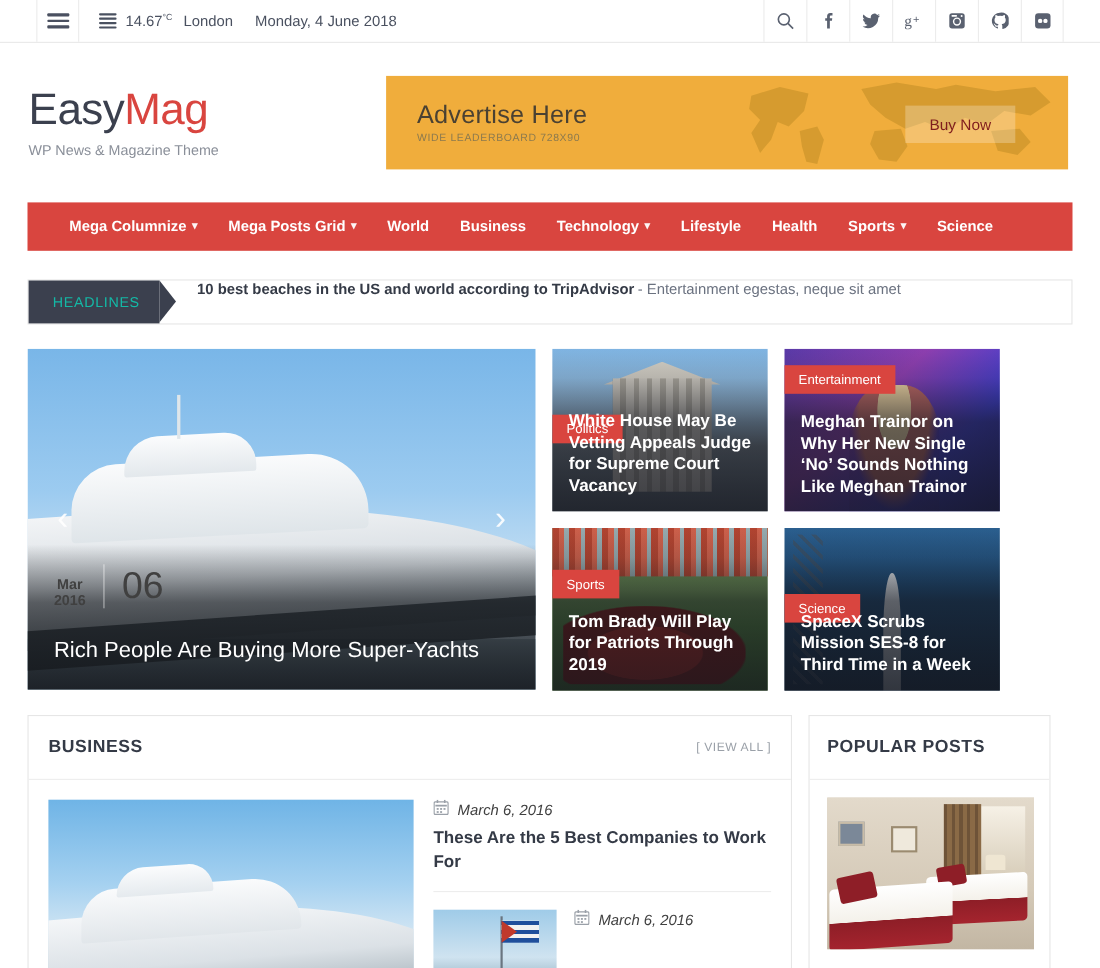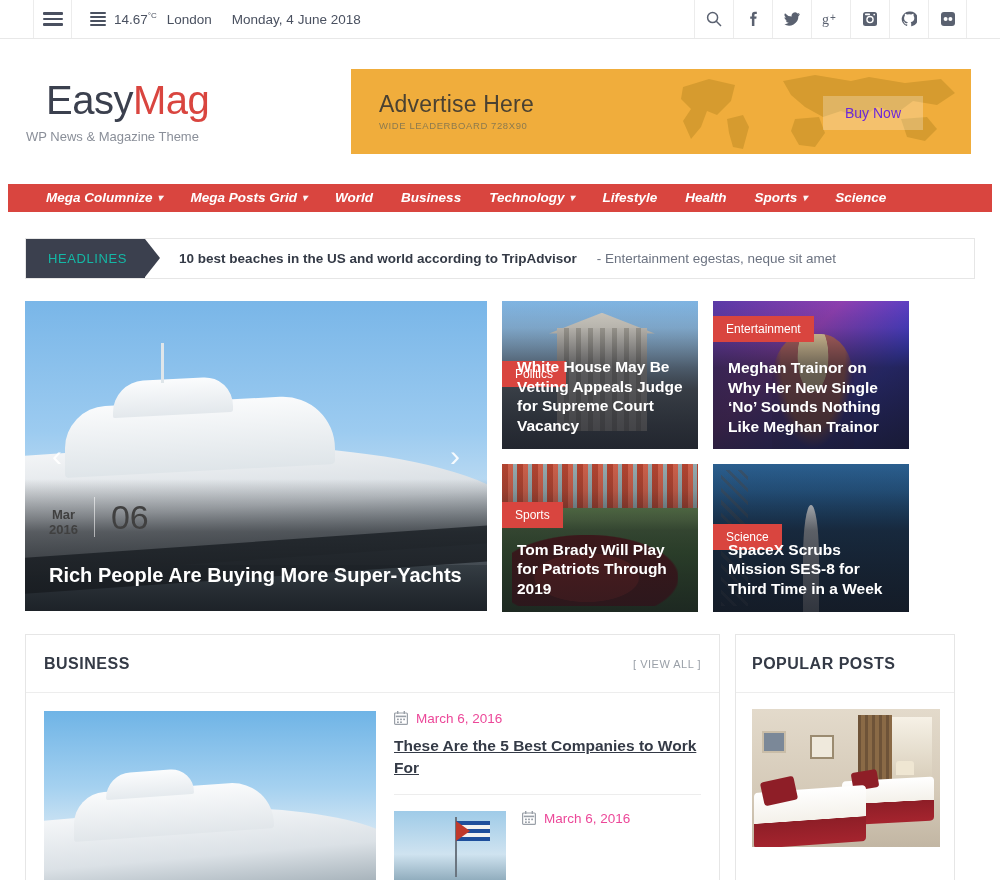--- a/index.html
+++ b/index.html
@@ -58,21 +58,20 @@
     align-items: center;
     padding: 0 28px 0 26px;
   }
   .brand { width: 325px; }
   .brand-title {
     font-size: 40px;
     font-weight: 400;
     letter-spacing: -0.5px;
     line-height: 1;
     color: #3b404e;
-    margin-left: 20px;
   }
   .brand-title .accent { color: #d9453f; }
   .brand-tag {
     font-size: 13px;
     color: #8a8f99;
     margin-top: 9px;
   }
   .leaderboard {
     width: 620px; height: 85px;
     background: #f0ad3c;
@@ -84,31 +83,30 @@
   .lb-title { font-size: 23px; color: #4a4132; letter-spacing: 0.2px; }
   .lb-sub { font-size: 9.5px; color: #8c7a4e; letter-spacing: 0.6px; margin-top: 2px; }
   .lb-map {
     position: absolute; right: 6px; top: 2px; width: 300px; height: 82px;
     opacity: .55;
   }
   .lb-buy {
     position: absolute; right: 48px; top: 27px;
     background: rgba(255,255,255,.25);
     padding: 9px 22px;
-    color: #6d28d9; font-size: 14px;
+    color: #7f1d1d; font-size: 14px;
   }
 
   
   .nav {
     background: #d9453f;
-    height: 28px;
+    height: 44px;
     display: flex; align-items: center;
     padding: 0 0 0 26px;
-    margin: 0 8px;
-    font-style: italic;
+    margin: 0 25px;
   }
   .nav-item {
     color: #fff;
     font-size: 13.5px;
     font-weight: bold;
     padding: 0 14px;
     line-height: 40px;
     cursor: pointer;
     display: flex; align-items: center; gap: 5px;
   }
@@ -133,25 +131,24 @@
     position: relative;
   }
   .hl-label::after {
     content: "";
     position: absolute; right: -15px; top: 0;
     border-top: 19.5px solid transparent;
     border-bottom: 19.5px solid transparent;
     border-left: 15px solid #3b404e;
   }
   .hl-text {
-    display: flex; align-items: center;
+    display: flex; align-items: flex-start;
     padding-left: 34px;
     font-size: 13.5px;
     color: #6b7280;
-    gap: 17px;
   }
   .hl-text b { color: #343a46; margin-right: 3px; }
 
   
   .featured {
     display: flex;
     gap: 15px;
     padding: 22px 25px 0 25px;
   }
   .slider {
@@ -198,21 +195,21 @@
   }
   .slide-meta {
     position: absolute; left: 24px; bottom: 74px;
     display: flex; align-items: flex-end; color: #404040;
   }
   .sm-md { font-size: 13px; font-weight: bold; line-height: 15px; text-align: center; }
   .sm-div { width: 1px; height: 40px; background: rgba(255,255,255,.55); margin: 0 16px; }
   .sm-day { font-size: 34px; font-weight: 300; }
   .slide-title {
     position: absolute; left: 24px; bottom: 24px; right: 24px;
-    color: #fff; font-size: 20px; font-weight: bold; line-height: 1.2;
+    color: #fff; font-size: 20px; font-weight: normal; line-height: 1.2;
   }
   .arrow {
     position: absolute; top: 50%; transform: translateY(-50%);
     width: 36px; height: 36px;
     display: flex; align-items: center; justify-content: center;
     color: rgba(255,255,255,.9); font-size: 30px; font-weight: 300;
     cursor: pointer; user-select: none;
   }
   .arrow.left { left: 14px; }
   .arrow.right { right: 14px; }
@@ -342,27 +339,26 @@
   .thumb-cuba { background: linear-gradient(#9fcbe8 0%, #cfe3f0 60%, #8aa7b8 100%); }
   .thumb-cuba .flag {
     position: absolute; right: 16px; top: 10px; width: 34px; height: 20px;
     background: repeating-linear-gradient(#1f4f9c 0 4px, #f2f2f2 4px 8px);
   }
   .thumb-cuba .flag::after {
     content:""; position:absolute; left:0; top:0; width:0; height:0;
     border-top:10px solid transparent; border-bottom:10px solid transparent; border-left:14px solid #c0392b;
   }
   .thumb-cuba .pole { position:absolute; right: 49px; top: 6px; width: 2px; height: 60px; background:#6a7580; }
-  .biz-meta { display: flex; align-items: flex-start; gap: 8px; color: #ec4899; font-size: 13.5px; }
+  .biz-meta { display: flex; align-items: flex-end; gap: 8px; color: #404040; font-size: 13.5px; font-style: italic; }
   .cal-icon { display: inline-block; }
   .biz-title {
     margin-top: 7px;
     font-size: 15.5px; font-weight: bold; color: #343a46; line-height: 1.4;
     cursor: pointer;
-    text-decoration: underline;
   }
 
   .side-panel { width: 220px; }
   .side-head {
     height: 58px; display: flex; align-items: center; padding: 0 16px;
     border-bottom: 1px solid #ededed;
   }
   .side-body { padding: 16px; }
   .pop-img {
     width: 188px; height: 138px;

